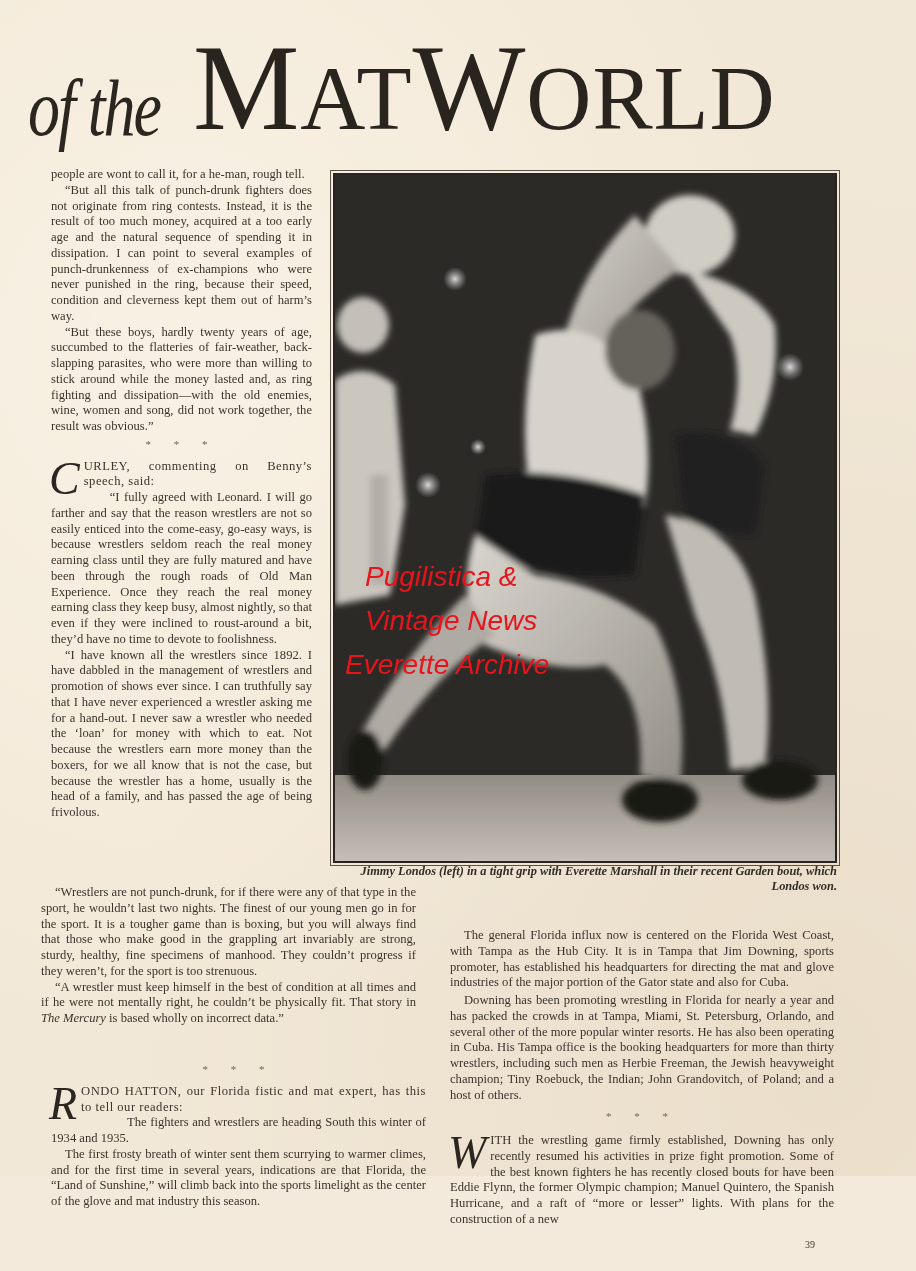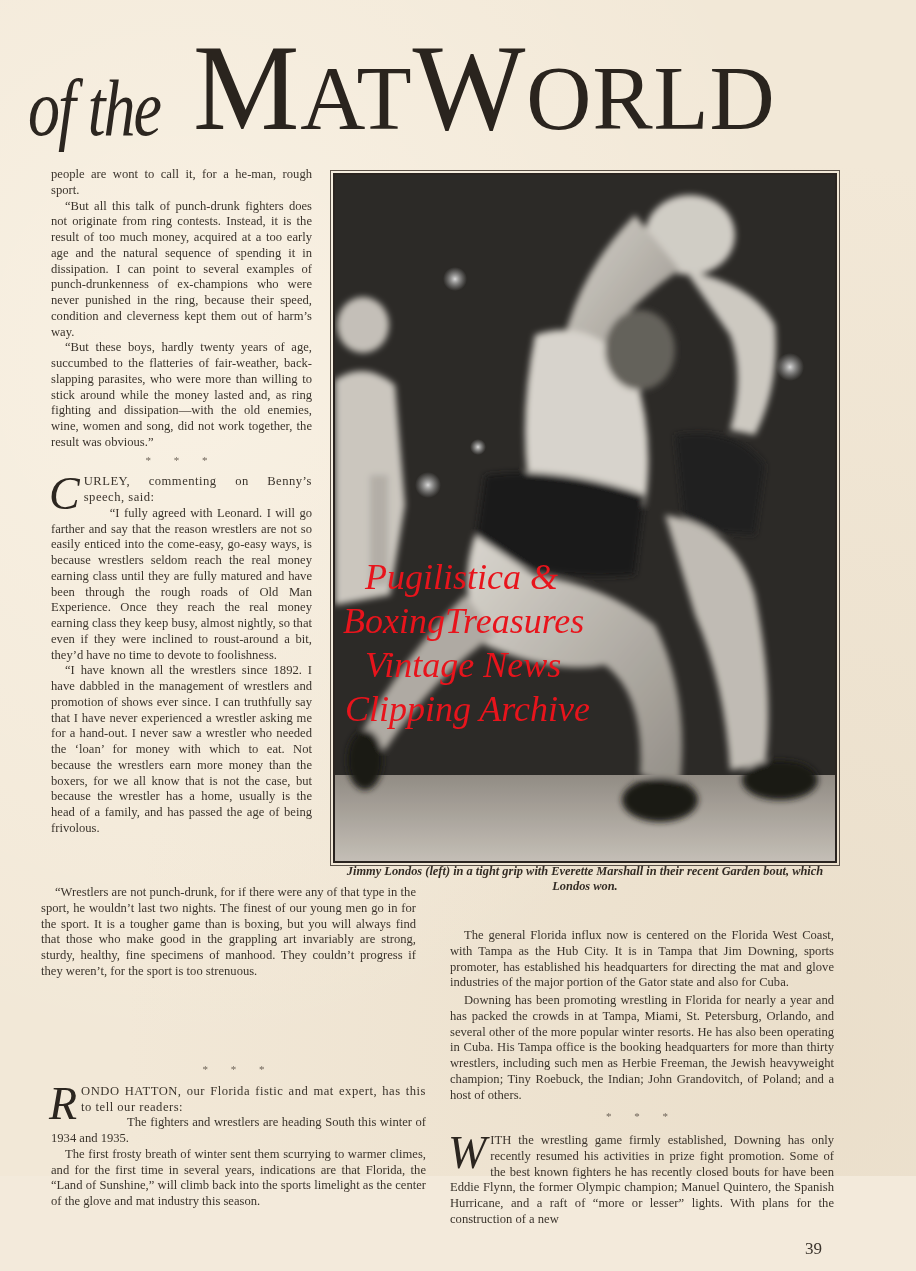--- a/index.html
+++ b/index.html
@@ -66,56 +66,57 @@
     position: absolute; left: 333px; top: 173px; width: 500px; height: 686px;
     border: 2px solid #2a2420;
     outline: 1px solid #5a5148; outline-offset: 2px;
     overflow: hidden;
     background: #2c2a27;
   }
   .photo svg { display: block; }
   .watermark {
     position: absolute; left: 0; top: 380px; width: 100%;
     text-align: left; padding-left: 6px;
-    font-family: Liberation Serif, serif; font-style: italic;
-    color: #e8141c; font-size: 36px; line-height: 44px;
+    font-family: Liberation Sans, sans-serif; font-style: italic;
+    color: #e8141c; font-size: 28px; line-height: 44px;
   }
   .watermark div { white-space: nowrap; }
   .caption {
     position: absolute; left: 333px; top: 864px; width: 504px;
-    text-align: center; font-style: italic; font-weight: bold;
+    text-align: right; font-style: italic; font-weight: bold;
     font-size: 12.4px; line-height: 15px; color: #332c25;
   }
   .page-number {
     position: absolute; left: 805px; top: 1239px;
-    font-size: 17px; color: #3b342c; font-family: Liberation Serif, serif;
+    font-size: 10px; color: #3b342c; font-family: Liberation Serif, serif;
   }
 </style>
 </head>
 <body>
 
 <div class="page">
 
   <div class="headline">
     <span class="of-the">of the</span>
     <span class="mat-world"><span class="big">M</span><span class="small">AT</span><span class="big">W</span><span class="small">ORLD</span></span>
   </div>
 
   <div class="col" id="left-col">
-    <p class="noindent">people are wont to call it, for a he-man, rough sport.</p>
+    <p class="noindent">people are wont to call it, for a he-man, rough tell.</p>
     <p>“But all this talk of punch-drunk fighters does not originate from ring contests. Instead, it is the result of too much money, acquired at a too early age and the natural sequence of spending it in dissipation. I can point to several examples of punch-drunkenness of ex-champions who were never punished in the ring, because their speed, condition and cleverness kept them out of harm’s way.</p>
     <p>“But these boys, hardly twenty years of age, succumbed to the flatteries of fair-weather, back-slapping parasites, who were more than willing to stick around while the money lasted and, as ring fighting and dissipation—with the old enemies, wine, women and song, did not work together, the result was obvious.”</p>
     <p class="stars">* * *</p>
     <p class="dropcap-para"><span class="dropcap">C</span><span class="lead-caps">URLEY, commenting on Benny’s speech, said:</span></p>
     <p style="text-indent:26px">“I fully agreed with Leonard. I will go farther and say that the reason wrestlers are not so easily enticed into the come-easy, go-easy ways, is because wrestlers seldom reach the real money earning class until they are fully matured and have been through the rough roads of Old Man Experience. Once they reach the real money earning class they keep busy, almost nightly, so that even if they were inclined to roust-around a bit, they’d have no time to devote to foolishness.</p>
     <p>“I have known all the wrestlers since 1892. I have dabbled in the management of wrestlers and promotion of shows ever since. I can truthfully say that I have never experienced a wrestler asking me for a hand-out. I never saw a wrestler who needed the ‘loan’ for money with which to eat. Not because the wrestlers earn more money than the boxers, for we all know that is not the case, but because the wrestler has a home, usually is the head of a family, and has passed the age of being frivolous.</p>
   </div>
 
   <div class="col" id="wide-col">
     <p>“Wrestlers are not punch-drunk, for if there were any of that type in the sport, he wouldn’t last two nights. The finest of our young men go in for the sport. It is a tougher game than is boxing, but you will always find that those who make good in the grappling art invariably are strong, sturdy, healthy, fine specimens of manhood. They couldn’t progress if they weren’t, for the sport is too strenuous.</p>
+    <p><span>“A wrestler must keep himself in the best of condition at all times and if he were not mentally right, he couldn’t be physically fit. That story in </span><i>The Mercury</i><span> is based wholly on incorrect data.”</span></p>
   </div>
 
   <div class="col" id="rondo-col">
     <p class="stars">* * *</p>
     <p class="dropcap-para"><span class="dropcap">R</span><span class="lead-caps">ONDO HATTON, our Florida fistic and mat expert, has this to tell our readers:</span></p>
     <p style="text-indent:46px">The fighters and wrestlers are heading South this winter of 1934 and 1935.</p>
     <p>The first frosty breath of winter sent them scurrying to warmer climes, and for the first time in several years, indications are that Florida, the “Land of Sunshine,” will climb back into the sports limelight as the center of the glove and mat industry this season.</p>
   </div>
 
   <div class="photo">
@@ -174,23 +175,22 @@
 
         <ellipse cx="325" cy="625" rx="38" ry="22" fill="#1c1a18"></ellipse>
         <ellipse cx="445" cy="605" rx="38" ry="20" fill="#1c1a18"></ellipse>
         <ellipse cx="30" cy="585" rx="18" ry="30" fill="#1c1a18"></ellipse>
       </g>
 
       <rect x="0" y="0" width="500" height="686" fill="#000" opacity="0.05"></rect>
     </svg>
     <div class="watermark">
       <div style="padding-left:24px">Pugilistica &amp;</div>
-      <div style="padding-left:2px">BoxingTreasures</div>
       <div style="padding-left:24px">Vintage News</div>
-      <div style="padding-left:4px">Clipping Archive</div>
+      <div style="padding-left:4px">Everette Archive</div>
     </div>
   </div>
   <div class="caption">Jimmy Londos (left) in a tight grip with Everette Marshall in their recent Garden bout, which Londos won.</div>
 
   <div class="col" id="right-col">
     <p>The general Florida influx now is centered on the Florida West Coast, with Tampa as the Hub City. It is in Tampa that Jim Downing, sports promoter, has established his headquarters for directing the mat and glove industries of the major portion of the Gator state and also for Cuba.</p>
     <p style="margin-top:2px">Downing has been promoting wrestling in Florida for nearly a year and has packed the crowds in at Tampa, Miami, St. Petersburg, Orlando, and several other of the more popular winter resorts. He has also been operating in Cuba. His Tampa office is the booking headquarters for more than thirty wrestlers, including such men as Herbie Freeman, the Jewish heavyweight champion; Tiny Roebuck, the Indian; John Grandovitch, of Poland; and a host of others.</p>
     <p class="stars" style="margin-top:6px;margin-bottom:8px">* * *</p>
     <p class="dropcap-para"><span class="dropcap">W</span><span>ITH the wrestling game firmly established, Downing has only recently resumed his activities in prize fight promotion. Some of the best known fighters he has recently closed bouts for have been Eddie Flynn, the former Olympic champion; Manuel Quintero, the Spanish Hurricane, and a raft of “more or lesser” lights. With plans for the construction of a new</span></p>
   </div>

